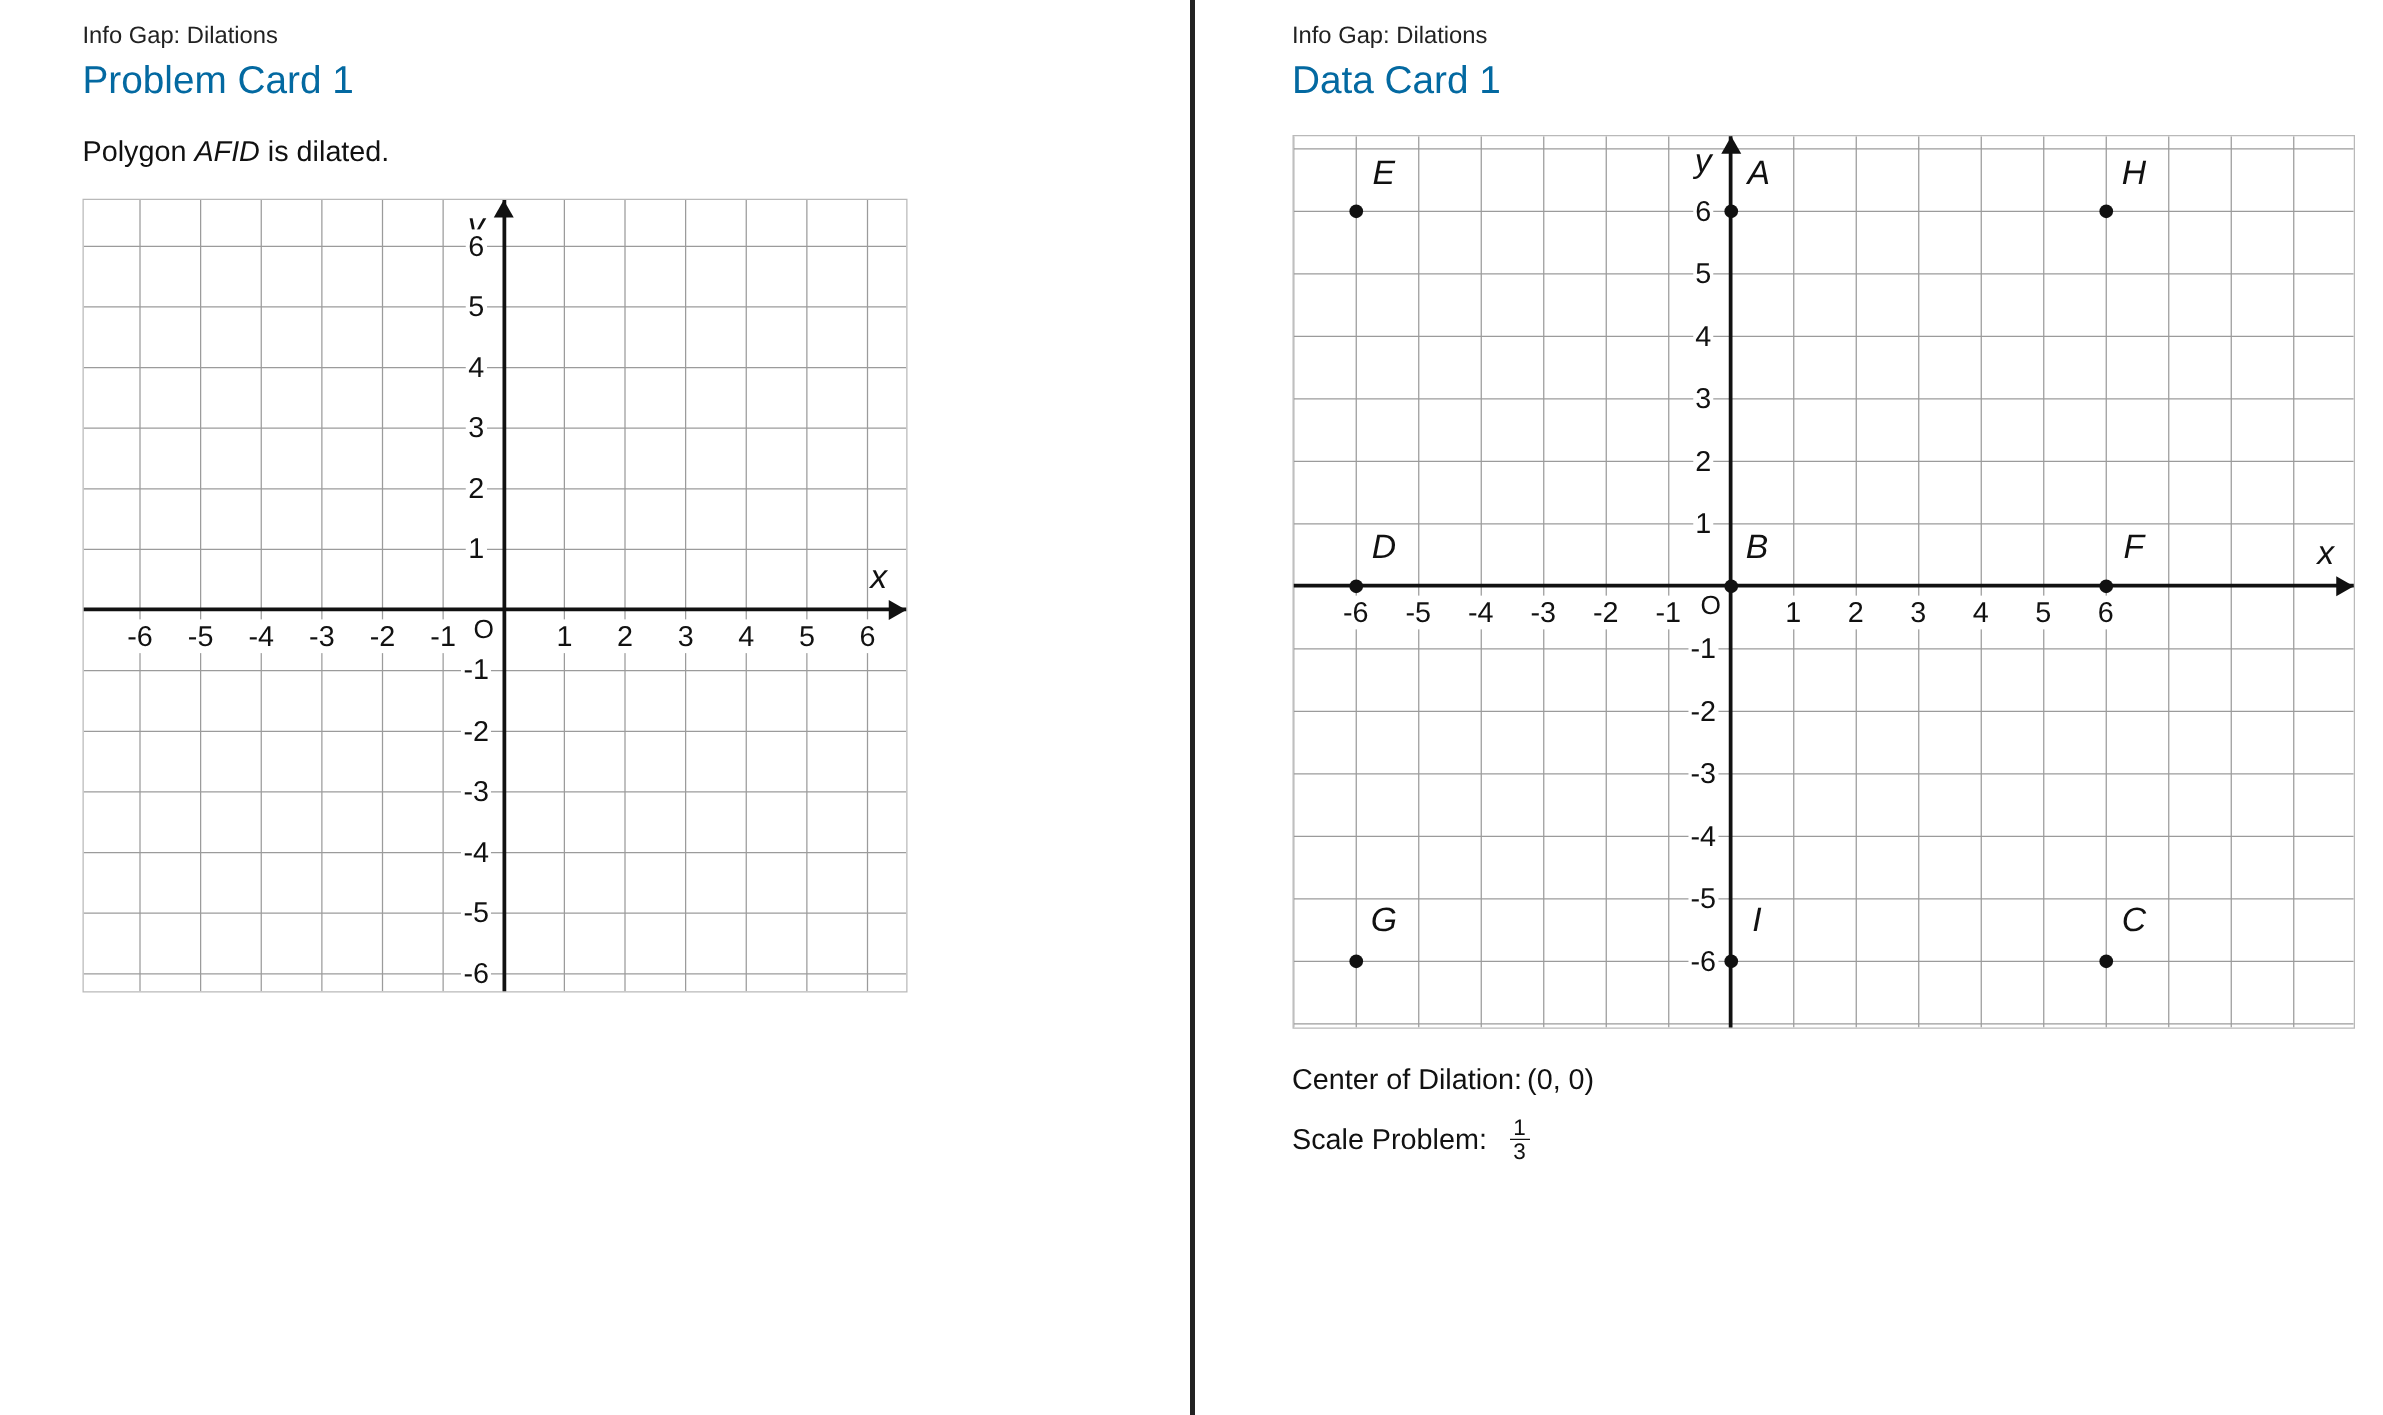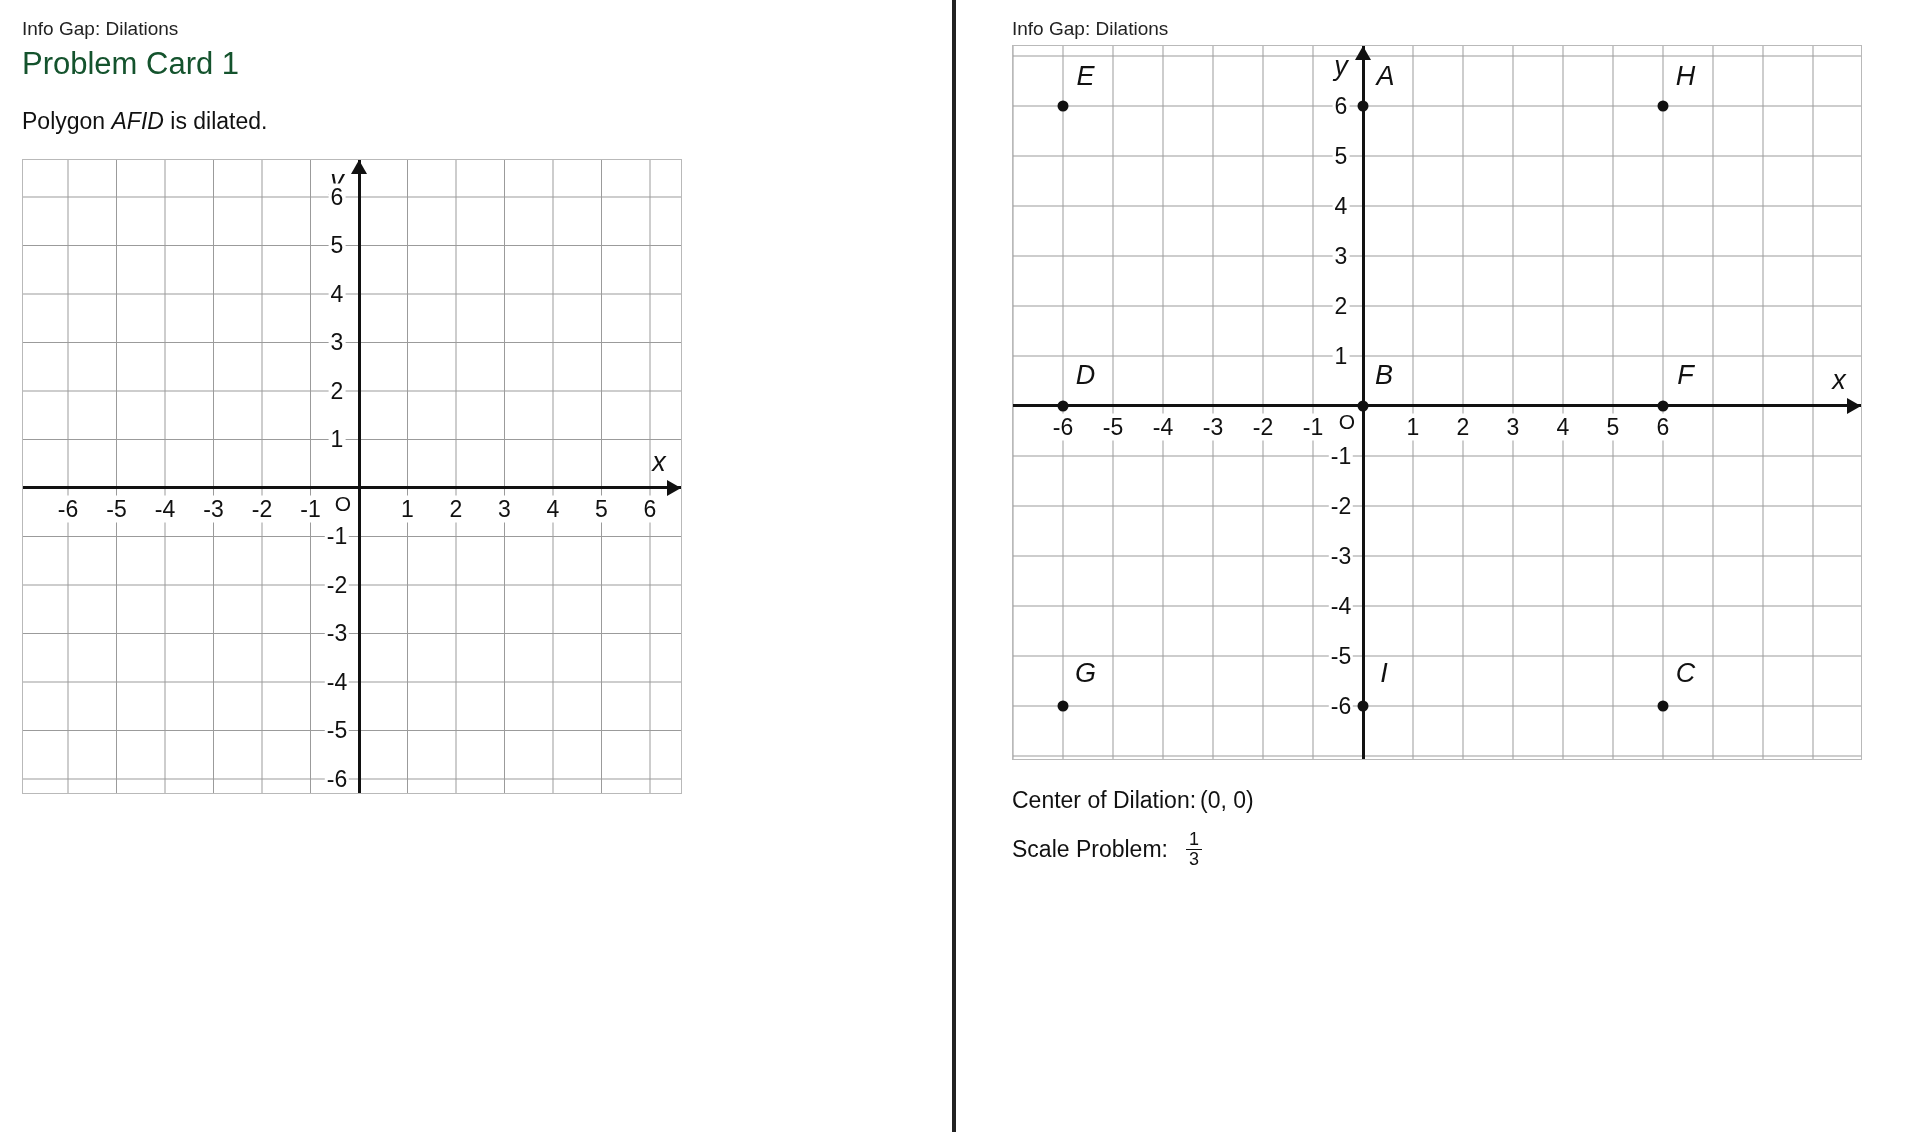--- a/index.html
+++ b/index.html
@@ -8,20 +8,21 @@
     width: 1906px; height: 1132px;
     background: #ffffff;
     font-family: "Liberation Sans", sans-serif;
     color: #1a1a1a;
     overflow: hidden;
   }
   .page {
     position: relative;
     width: 1906px; height: 1000px;
     display: flex;
+    padding-left: 44px;
   }
   .divider {
     position: absolute;
     left: 952px; top: 0;
     width: 4px; height: 1132px;
     background: #222;
   }
   .panel {
     position: relative;
     height: 1132px;
@@ -31,21 +32,21 @@
 
   .eyebrow {
     font-size: 19px;
     color: #222;
     line-height: 1.2;
     margin: 0 0 4px 0;
   }
   .card-title {
     font-size: 31px;
     font-weight: 400;
-    color: #14532d;
+    color: #0369a1;
     margin: 0 0 24px 0;
     line-height: 1.25;
   }
   .body-line {
     font-size: 23px;
     color: #111;
     margin: 12px 0 24px 0;
   }
   .body-line .it { font-style: italic; }
 
@@ -223,20 +224,21 @@
           <div class="tick-label" style="left: 314px; top: 473.5px;">-3</div>
           <div class="tick-label" style="left: 314px; top: 522px;">-4</div>
           <div class="tick-label" style="left: 314px; top: 570.5px;">-5</div>
           <div class="tick-label" style="left: 314px; top: 619px;">-6</div>
         </div>
     </div>
   </div>
 
   <div class="panel panel-right">
     <p class="eyebrow">Info Gap: Dilations</p>
+    <h1 class="card-title">Data Card 1</h1>
 
     <div class="plane-wrap">
       <div class="plane" id="plane-right" style="width: 850px; height: 715px;">
           <svg class="gridlines" width="848" height="713">
             <line x1="0" x2="0" y1="0" y2="713" stroke="#9b9b9b" stroke-width="1"></line>
             <line x1="50" x2="50" y1="0" y2="713" stroke="#9b9b9b" stroke-width="1"></line>
             <line x1="100" x2="100" y1="0" y2="713" stroke="#9b9b9b" stroke-width="1"></line>
             <line x1="150" x2="150" y1="0" y2="713" stroke="#9b9b9b" stroke-width="1"></line>
             <line x1="200" x2="200" y1="0" y2="713" stroke="#9b9b9b" stroke-width="1"></line>
             <line x1="250" x2="250" y1="0" y2="713" stroke="#9b9b9b" stroke-width="1"></line>

